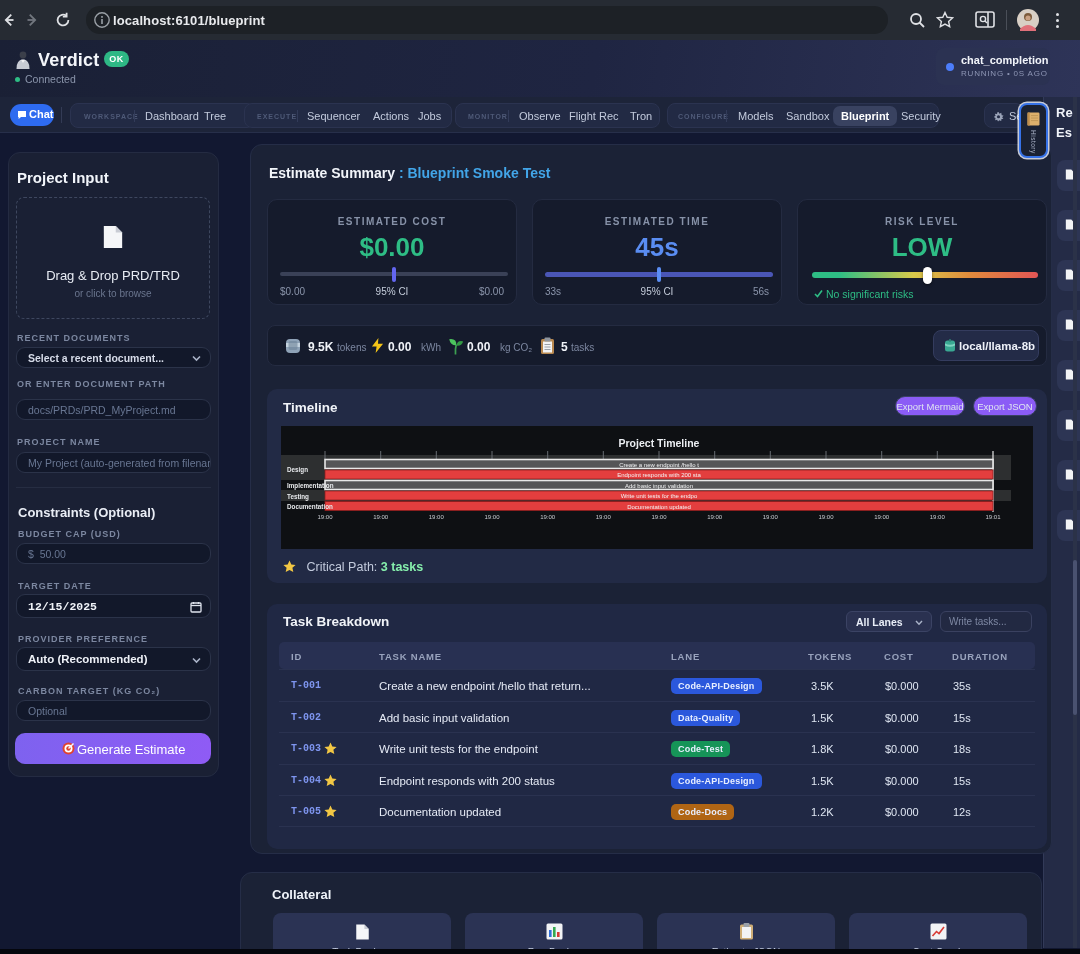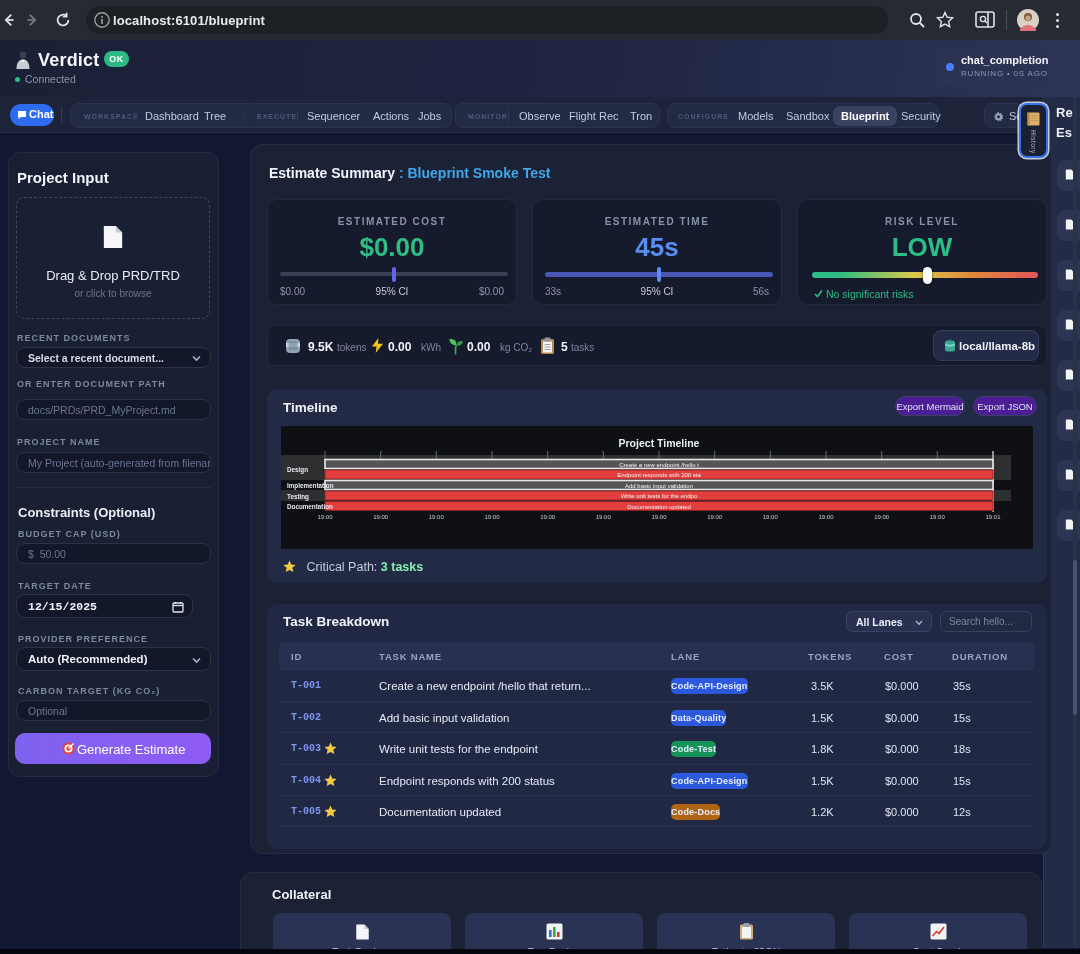--- a/index.html
+++ b/index.html
@@ -27,38 +27,38 @@
 
 
 #rpanel { position:absolute; left:1043px; top:97px; width:37px; height:851px; background:#242b46; border-left:1px solid #323a58; }
 .ritem { position:absolute; left:13px; width:30px; height:31px; background:#2d3554; border-radius:8px 0 0 8px; }
 .rpg { left:21px; }
 
 
 .label { font-size:9px; color:#7c87a0; letter-spacing:1px; font-weight:bold; }
 .input { background:#12182a; border:1px solid #2b3349; border-radius:9px; color:#687692; font-size:10.5px; display:flex; align-items:center; padding:0 11px; }
 .card { background:#151b2c; border:1px solid #242b41; border-radius:10px; }
-.btn { background:#4c1d95; border:1px solid #3a4263; border-radius:10px; color:#dfe5f1; font-size:10.5px; display:flex; align-items:center; justify-content:center; }
+.btn { background:#8b5cf6; border:1px solid #3a4263; border-radius:10px; color:#dfe5f1; font-size:10.5px; display:flex; align-items:center; justify-content:center; }
 
 
 #sidebar { position:absolute; left:8px; top:152px; width:211px; height:625px; background:#1a2034; border-radius:12px; border:1px solid #242b42; }
 
 
 #mainsec { position:absolute; left:240px; top:144px; width:802px; height:710px; background:#1b2236; border-radius:12px; border:1px solid #252d47;margin-left:10px; }
 #collat { position:absolute; left:240px; top:872px; width:802px; height:120px; background:#1b2236; border-radius:12px; border:1px solid #252d47; }
 .tile { position:absolute; top:40px; width:178px; height:80px; background:#2b3354; border-radius:8px; }
 
 #bottomstrip { position:absolute; left:0; top:949px; width:1080px; height:5px; background:#04060d; }
 
 .trow { position:absolute; left:12px; width:756px; height:31.6px; border-top:1px solid #2a3250; }
 .tid { position:absolute; left:12px; top:10px; font-family:"Liberation Mono",monospace; font-size:10px; font-weight:bold; color:#7e95ef; }
 .tstar { left:45px; top:9px; }
 .tname { position:absolute; top:10px; font-size:11.5px; color:#e5eaf5; }
 .tv { position:absolute; top:10px; font-size:11px; color:#dfe6f2; }
-.pill { position:absolute; left:392px; top:8px; height:16px; line-height:16px; padding:0 0; border-radius:5px; font-size:9px; font-weight:bold; color:#e8efff; letter-spacing:0.2px; }
+.pill { position:absolute; left:392px; top:8px; height:16px; line-height:16px; padding:0 7px; border-radius:5px; font-size:9px; font-weight:bold; color:#e8efff; letter-spacing:0.2px; }
 </style>
 </head>
 <body>
 <div id="stage">
 
   <div id="chrome">
     <svg class="abs" style="left:0px;top:11px" width="18" height="18" viewBox="0 0 20 20">
         <path d="M12.5 4 L6.5 10 L12.5 16" stroke="#dfe1e5" stroke-width="2" fill="none"></path>
         <path d="M7 10 H15" stroke="#dfe1e5" stroke-width="2"></path>
       </svg>
@@ -234,21 +234,21 @@
     </div>
     <div class="label abs" style="left:8px;top:226px">OR ENTER DOCUMENT PATH</div>
     <div class="input abs" style="left:7px;top:246px;width:195px;height:21px">docs/PRDs/PRD_MyProject.md</div>
     <div class="label abs" style="left:8px;top:284px">PROJECT NAME</div>
     <div class="input abs" style="left:7px;top:299px;width:195px;height:21px;overflow:hidden;white-space:nowrap">My Project (auto-generated from filename if</div>
     <div class="abs" style="left:7px;top:334px;width:195px;height:1px;background:#262d42"></div>
     <div class="abs" style="left:9px;top:352px;font-size:13px;font-weight:bold;color:#e9edf5">Constraints (Optional)</div>
     <div class="label abs" style="left:9px;top:376px">BUDGET CAP (USD)</div>
     <div class="input abs" style="left:7px;top:390px;width:195px;height:21px">$&nbsp; 50.00</div>
     <div class="label abs" style="left:9px;top:428px">TARGET DATE</div>
-    <div class="input abs" style="left:7px;top:441px;width:177px;height:24px;color:#f0f3f8;font-family:'Liberation Mono',monospace;font-size:11.5px;font-weight:bold">12/15/2025
+    <div class="input abs" style="left:7px;top:441px;width:195px;height:24px;color:#f0f3f8;font-family:'Liberation Mono',monospace;font-size:11.5px;font-weight:bold">12/15/2025
       <svg class="abs" style="right:8px;top:6px" width="12" height="12" viewBox="0 0 12 12">
         <rect x="1" y="2" width="10" height="9" rx="1" fill="none" stroke="#dfe4ee" stroke-width="1.3"></rect>
         <path d="M1 4.5 H11" stroke="#dfe4ee" stroke-width="1.3"></path>
         <path d="M3.5 1 V3 M8.5 1 V3" stroke="#dfe4ee" stroke-width="1.3"></path>
       </svg>
     </div>
     <div class="label abs" style="left:9px;top:481px">PROVIDER PREFERENCE</div>
     <div class="input abs" style="left:7px;top:494px;width:195px;height:24px;color:#eef1f7;font-size:11.5px;font-weight:bold">Auto (Recommended)
       <svg class="abs" style="right:9px;top:9px" width="9" height="7" viewBox="0 0 9 7">
         <path d="M1 1.5 L4.5 5 L8 1.5" stroke="#aab3c8" stroke-width="1.6" fill="none"></path>
@@ -406,21 +406,21 @@
       </div>
     </div>
 
     <div class="abs" style="left:16px;top:459px;width:780px;height:245px;background:#202844;border-radius:10px">
       <div class="abs" style="left:16px;top:10px;font-size:13.5px;font-weight:bold;color:#f0f3f8">Task Breakdown</div>
       <div class="abs" style="left:579px;top:7px;width:86px;height:21px;background:#2a3150;border:1px solid #3b4364;border-radius:6px;font-size:10.5px;font-weight:bold;color:#e8edf7;line-height:20px;padding-left:9px">All Lanes
         <svg class="abs" style="right:8px;top:8px" width="8" height="6" viewBox="0 0 8 6">
           <path d="M1 1 L4 4.3 L7 1" stroke="#aab3c8" stroke-width="1.4" fill="none"></path>
         </svg>
       </div>
-      <div class="abs" style="left:673px;top:7px;width:92px;height:21px;background:#222942;border:1px solid #3a4160;border-radius:6px;font-size:10px;color:#7e88a3;line-height:20px;padding-left:8px">Search hello...</div>
+      <div class="abs" style="left:673px;top:7px;width:92px;height:21px;background:#222942;border:1px solid #3a4160;border-radius:6px;font-size:10px;color:#7e88a3;line-height:20px;padding-left:8px">Write tasks...</div>
       <div class="abs" style="left:12px;top:38px;width:756px;height:27px;background:#283052;border-radius:5px">
         <span class="abs" style="left:12px;top:9px;font-size:9.5px;color:#99a3bd;font-weight:bold;letter-spacing:0.8px">ID</span>
         <span class="abs" style="left:100px;top:9px;font-size:9.5px;color:#99a3bd;font-weight:bold;letter-spacing:0.8px">TASK NAME</span>
         <span class="abs" style="left:392px;top:9px;font-size:9.5px;color:#99a3bd;font-weight:bold;letter-spacing:0.8px">LANE</span>
         <span class="abs" style="left:529px;top:9px;font-size:9.5px;color:#99a3bd;font-weight:bold;letter-spacing:0.8px">TOKENS</span>
         <span class="abs" style="left:605px;top:9px;font-size:9.5px;color:#99a3bd;font-weight:bold;letter-spacing:0.8px">COST</span>
         <span class="abs" style="left:673px;top:9px;font-size:9.5px;color:#99a3bd;font-weight:bold;letter-spacing:0.8px">DURATION</span>
       </div>
 
       <div class="trow" style="top:65px">

